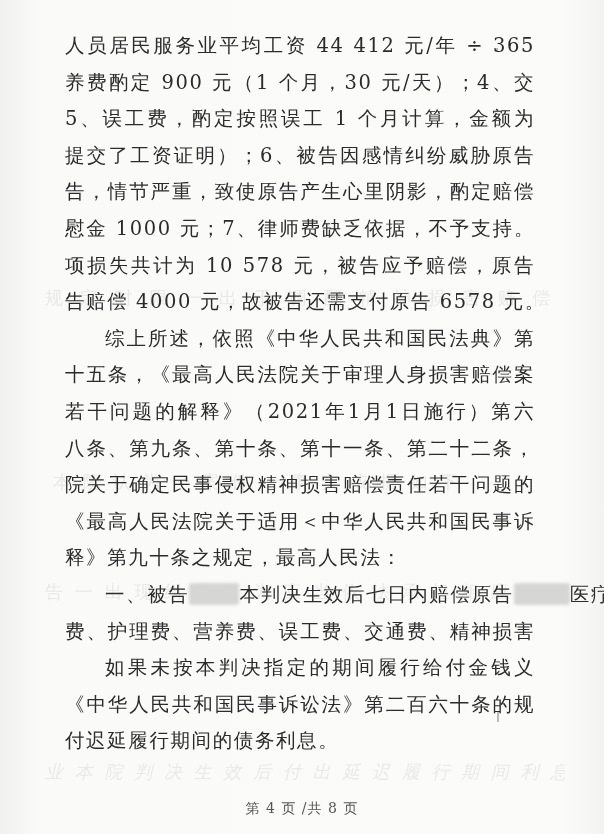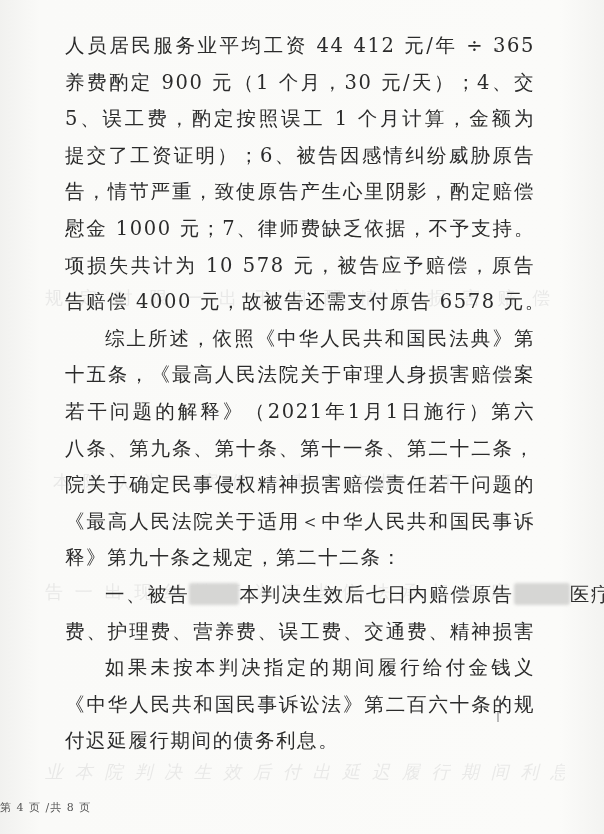--- a/index.html
+++ b/index.html
@@ -27,22 +27,22 @@
     letter-spacing: 1.6px;
   }
   .line.justify { text-align: justify; text-align-last: justify; white-space: normal; overflow: hidden; }
   .indent { padding-left: 40px; }
   .redact {
     display: inline-block; background: #d6d6d4; border-radius: 3px;
     height: 22px; vertical-align: -4px;
     filter: blur(1.5px);
   }
   .footer {
-    position: absolute; top: 800px; left: 0; width: 604px; 
-    font-size: 11px; color: #555; letter-spacing: 1px;
+    position: absolute; top: 800px; left: 0; width: 604px; text-align: center;
+    font-size: 14px; color: #555; letter-spacing: 1px;
   }
   .speck { position: absolute; width: 2px; height: 3px; background: #bbb; }
 </style>
 </head>
 <body>
 
 <div class="page">
 
   <div class="bleed" style="top:286px;font-family:Liberation Mono, monospace;">规 定 时 限 一 出 于 调 配 精 神 损 害 赔 偿</div>
   <div class="bleed" style="top:470px;margin-left:8px;">本 院 认 为 一 案 件 一 事 实 依 据 如 下</div>
@@ -61,21 +61,21 @@
     <div class="line justify">告，情节严重，致使原告产生心里阴影，酌定赔偿精神损害抚</div>
     <div class="line justify">慰金 1000 元；7、律师费缺乏依据，不予支持。前述原告的各</div>
     <div class="line justify">项损失共计为 10 578 元，被告应予赔偿，原告自述已经收到被</div>
     <div class="line">告赔偿 4000 元，故被告还需支付原告 6578 元。</div>
     <div class="line justify indent">综上所述，依照《中华人民共和国民法典》第一千一百六</div>
     <div class="line justify">十五条，《最高人民法院关于审理人身损害赔偿案件适用法律</div>
     <div class="line justify">若干问题的解释》（2021年1月1日施行）第六条、第七条、第</div>
     <div class="line justify">八条、第九条、第十条、第十一条、第二十二条，《最高人民法</div>
     <div class="line justify">院关于确定民事侵权精神损害赔偿责任若干问题的解释》第五条、</div>
     <div class="line justify">《最高人民法院关于适用＜中华人民共和国民事诉讼法＞的解</div>
-    <div class="line">释》第九十条之规定，第二十二条：</div>
+    <div class="line">释》第九十条之规定，最高人民法：</div>
 
     <div class="line indent">
       <span>一、被告</span><span class="redact" style="width:50px;"></span><span>本判决生效后七日内赔偿原告</span><span class="redact" style="width:56px;"></span><span>医疗</span>
     </div>
     <div class="line justify">费、护理费、营养费、误工费、交通费、精神损害抚慰金等损</div>
 
 
     <div class="line justify indent">如果未按本判决指定的期间履行给付金钱义务，应当依照</div>
     <div class="line justify">《中华人民共和国民事诉讼法》第二百六十条的规定，加倍支</div>
     <div class="line">付迟延履行期间的债务利息。</div>

